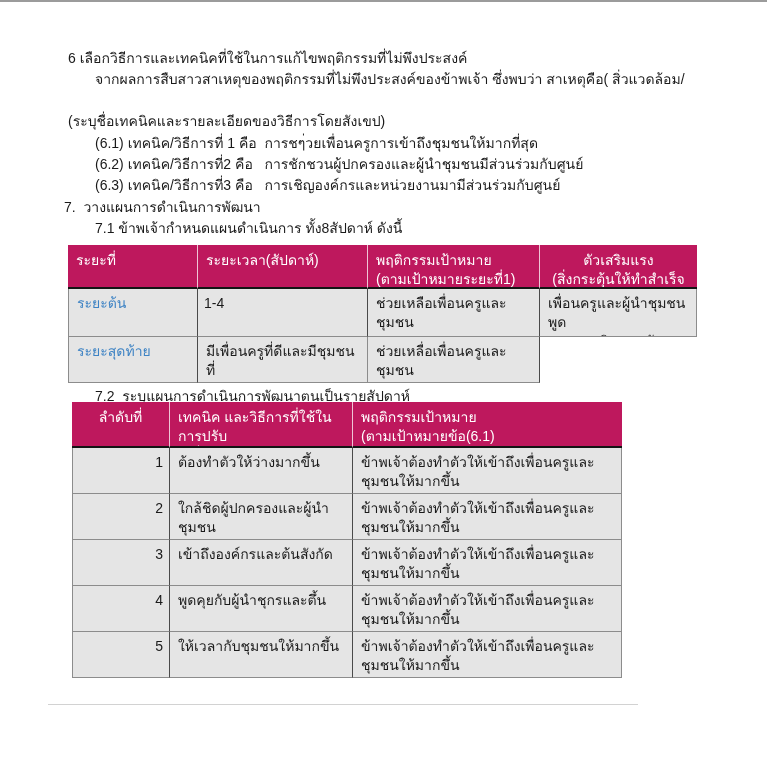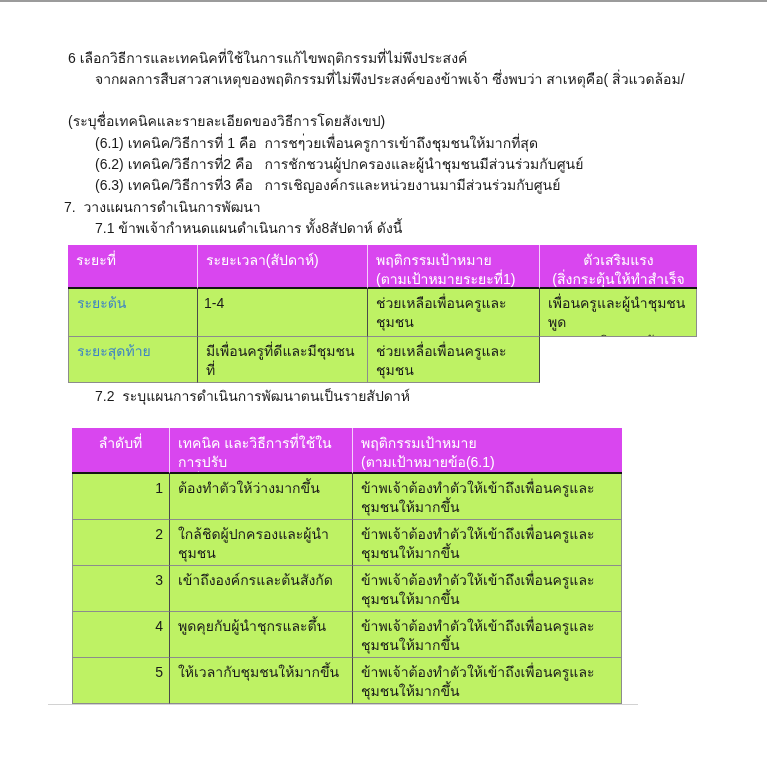--- a/index.html
+++ b/index.html
@@ -12,30 +12,30 @@
   .top-rule { position:absolute; left:0; top:0; width:767px; height:2px; background:#9b9b9b; }
   .faint-rule { position:absolute; left:48px; top:704px; width:590px; height:1px; background:#d2d2d2; }
   .tline {
     position:absolute; font-size:14px; line-height:20px; white-space:pre; color:#1a1a1a;
   }
   .tbl { position:absolute; }
   .grid { display:grid; }
   .t1grid { grid-template-columns:130px 170px 172px 157px; grid-template-rows:44px 48px 46px; width:629px; }
   .t2grid { grid-template-columns:98px 183px 269px; grid-template-rows:46px 46px 46px 46px 46px 46px; width:550px; }
   .hc {
-    background:#d946ef; color:#ffffff; font-size:14px; line-height:19px;
+    background:#be185d; color:#ffffff; font-size:14px; line-height:19px;
     padding:6px 8px 0 8px; border-right:1px solid rgba(255,255,255,0.75);
     border-bottom:2px solid #141414; box-sizing:border-box; overflow:hidden;
   }
   .hc.last { border-right:none; }
   .hc.center { text-align:center; }
   .bc {
     font-size:14px; line-height:19px; padding:5px 8px 0 8px; box-sizing:border-box;
     border-right:1px solid #4a4a4a; border-bottom:1px solid #8c8c8c; overflow:hidden;
-    color:#1a1a1a; background:#bef264;
+    color:#1a1a1a; background:#e5e5e5;
   }
   .bc.firstcol { border-left:1px solid #8c8c8c; }
   .bc.last { border-right:1px solid #8c8c8c; }
   .bc.phase { color:#3e83c4; }
   .bc.dur { padding-left:6px; }
   .bc.num { text-align:right; padding-right:6px; }
 </style>
 </head>
 <body>
 
@@ -76,21 +76,21 @@
       <div class="bc last">
         <div>มีเพื่อนครูที่ดีและมีชุมชนที่</div>
         <div>หน้าอยู่</div>
       </div>
       <div class="bc">ช่วยเหลื่อเพื่อนครูและชุมชน</div>
     </div>
   </div>
 
   <div class="tline" style="left:95px;top:386px">7.2  ระบุแผนการดำเนินการพัฒนาตนเป็นรายสัปดาห์</div>
 
-  <div class="tbl" style="left:72px;top:428px">
+  <div class="tbl" style="left:72px;top:402px">
     <div class="grid t2grid">
       <div class="hc center">ลำดับที่</div>
       <div class="hc">
         <div>เทคนิค และวิธีการที่ใช้ในการปรับ</div>
         <div>เปลี่ยนพฤติกรรม</div>
       </div>
       <div class="hc last">
         <div>พฤติกรรมเป้าหมาย</div>
         <div>(ตามเป้าหมายข้อ(6.1)</div>
       </div>

